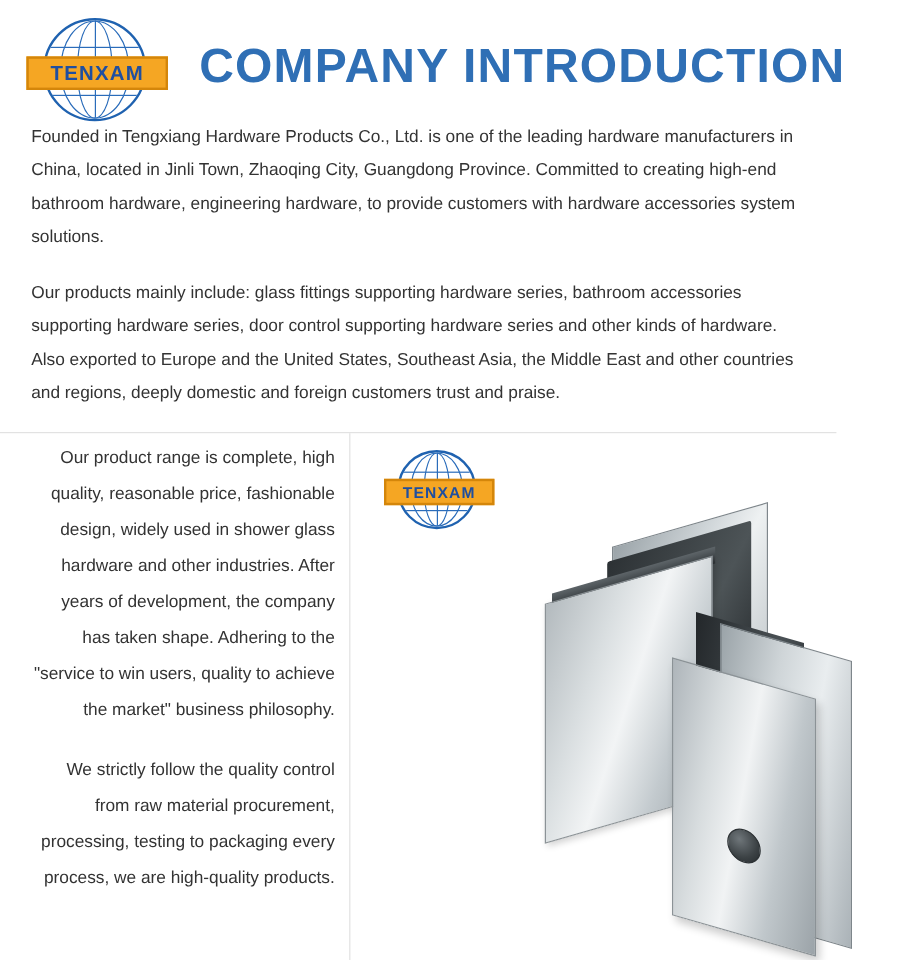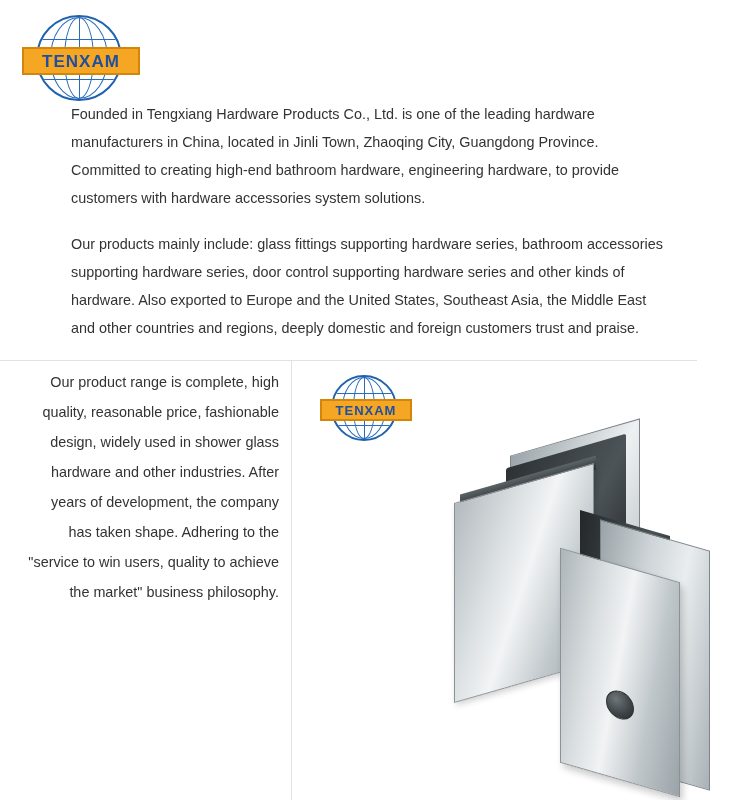--- a/index.html
+++ b/index.html
@@ -108,21 +108,20 @@
     letter-spacing: 1px;
     color: #2f6fb5;
     margin-left: 26px;
     white-space: nowrap;
   }
 
   
   .intro {
     padding: 0 26px 0 26px;
     box-sizing: border-box;
-    margin-left: 45px;
   }
   .intro p {
     margin: 0 0 18px 0;
     font-size: 14.4px;
     line-height: 28px;
     color: #333333;
   }
 
   
   .lower {
@@ -285,31 +284,33 @@
         <div class="lat l2"></div>
         <div class="lat l3"></div>
         <div class="ell e1"></div>
         <div class="ell e2"></div>
         <div class="merid"></div>
       </div>
       <div class="ribbon">
         <span class="txt">TENXAM</span>
       </div>
     </div>
+    <div class="title">COMPANY  INTRODUCTION</div>
   </div>
 
   <div class="intro">
     <p>Founded in Tengxiang Hardware Products Co., Ltd. is one of the leading hardware manufacturers in China, located in Jinli Town, Zhaoqing City, Guangdong Province. Committed to creating high-end bathroom hardware, engineering hardware, to provide customers with hardware accessories system solutions.</p>
     <p>Our products mainly include: glass fittings supporting hardware series, bathroom accessories supporting hardware series, door control supporting hardware series and other kinds of hardware. Also exported to Europe and the United States, Southeast Asia, the Middle East and other countries and regions, deeply domestic and foreign customers trust and praise.</p>
   </div>
 
   <div class="lower">
 
     <div class="col-left">
       <p>Our product range is complete, high quality, reasonable price, fashionable design, widely used in shower glass hardware and other industries. After years of development, the company has taken shape. Adhering to the "service to win users, quality to achieve the market" business philosophy.</p>
+      <p>We strictly follow the quality control from raw material procurement, processing, testing to packaging every process, we are high-quality products.</p>
     </div>
 
     <div class="col-right">
 
       <div class="logo logo-small">
         <div class="globe">
           <div class="lat l1"></div>
           <div class="lat l2"></div>
           <div class="lat l3"></div>
           <div class="ell e1"></div>

